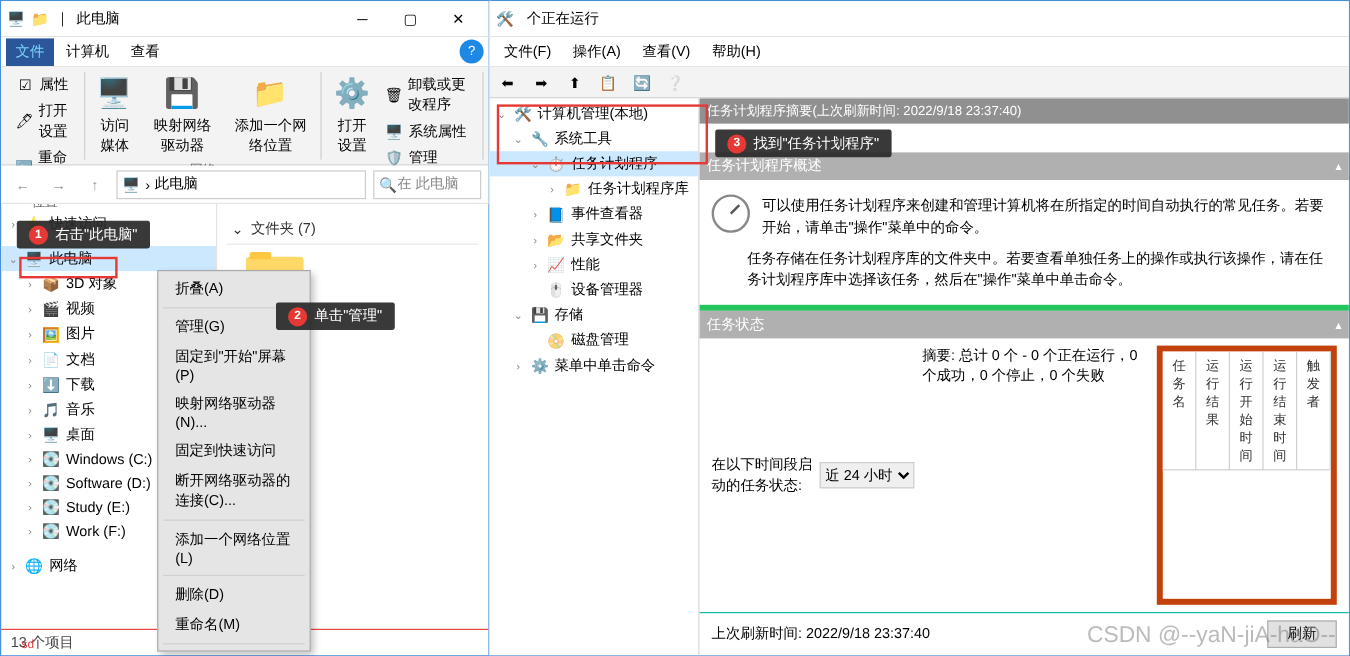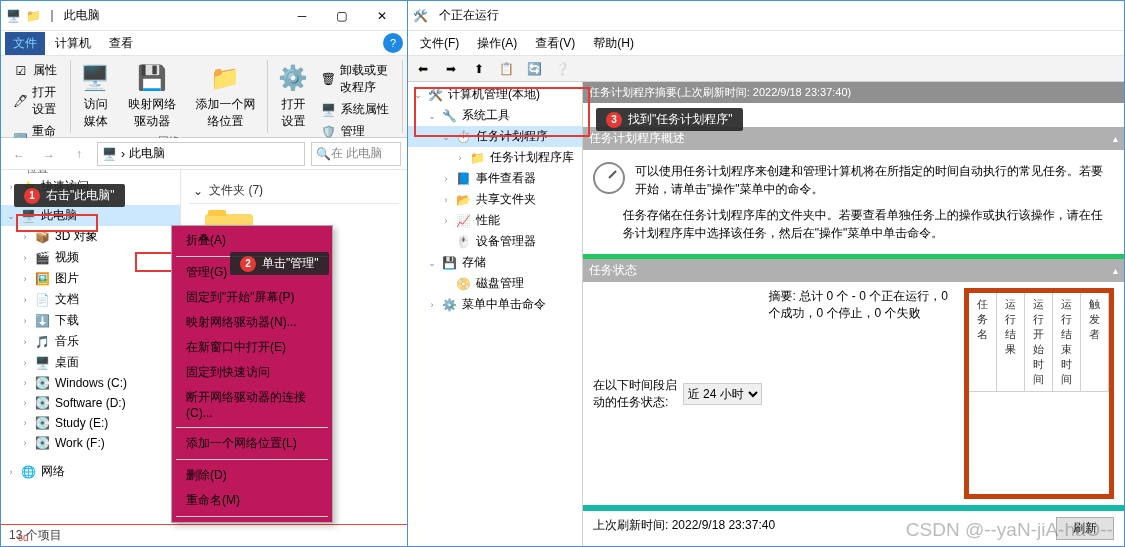--- a/index.html
+++ b/index.html
@@ -35,21 +35,21 @@
 .tree-item.selected { background: #cce8ff; }
 .tree-item .twist { width: 12px; text-align: center; color: #888; font-size: 9px; }
 .tree-item .ticon { width: 16px; height: 16px; display: flex; align-items: center; justify-content: center; }
 .main-area { flex: 1; padding: 8px; overflow-y: auto; position: relative; }
 .section-header { display: flex; align-items: center; gap: 6px; padding: 4px; border-bottom: 1px solid #e8e8e8; color: #333; }
 .folder-grid { display: flex; flex-wrap: wrap; gap: 12px; padding: 10px; }
 .folder-item { width: 60px; display: flex; flex-direction: column; align-items: center; font-size: 11px; text-align: center; }
 .folder-item .fico { width: 48px; height: 48px; background: #ffd968; border-radius: 3px; position: relative; }
 .folder-item .fico::before { content:""; position:absolute; top:-4px; left:3px; width:18px; height:6px; background:#ffc843; border-radius:2px 2px 0 0; }
 .statusbar { height: 22px; border-top: 1px solid #ef4444; display: flex; align-items: center; padding: 0 8px; font-size: 11px; color: #444; }
-.context-menu { position: absolute; left: 131px; top: 225px; width: 162px; background: #be185d; border: 1px solid #aaa; box-shadow: 3px 3px 6px rgba(0,0,0,.25); z-index: 50; padding: 2px; margin-left: 40px; }
+.context-menu { position: absolute; left: 131px; top: 225px; width: 128px; background: #e5e5e5; border: 1px solid #aaa; box-shadow: 3px 3px 6px rgba(0,0,0,.25); z-index: 50; padding: 2px; }
 .context-menu .mi { padding: 4px 12px; cursor: pointer; }
 .context-menu .sep { height: 1px; background: #d0d0d0; margin: 3px 2px; }
 .annotation { position: absolute; background: rgba(40,40,40,.92); color:#fff; padding: 3px 10px; border-radius: 2px; z-index: 100; pointer-events: none; display:flex; align-items:center; gap:6px; font-size: 13px;}
 .red-num { width: 16px; height: 16px; border-radius: 50%; background: #e53935; color: #fff; display: inline-flex; align-items: center; justify-content: center; font-size: 10px; font-weight: bold; }
 .red-box { position: absolute; border: 2px solid #e53935; z-index: 40; pointer-events: none; }
 .toolbar-right { height: 26px; border-bottom: 1px solid #d0d0d0; display: flex; align-items: center; padding: 0 4px; gap: 6px; background: #f3f3f3; }
 .toolbar-right .tb-btn { width: 22px; height: 22px; display: flex; align-items: center; justify-content: center; cursor: pointer; }
 .right-content { flex: 1; display: flex; min-height: 0; }
 .right-tree { width: 175px; border-right: 1px solid #d0d0d0; background: #fff; overflow-y: auto; padding: 2px 0; }
 .right-main { flex: 1; background: #fff; display: flex; flex-direction: column; min-width: 0; }
@@ -58,21 +58,21 @@
 .pane-scroll { padding: 8px 10px; border-bottom: 5px solid #22c55e; }
 .pane-scroll .info-row { display: flex; gap: 10px; align-items: flex-start; padding: 4px 0; }
 .pane-scroll .clock { width: 32px; height: 32px; border: 2px solid #888; border-radius: 50%; position: relative; flex-shrink: 0; }
 .pane-scroll .clock::after { content:""; position:absolute; left:50%; top:50%; width:2px; height:10px; background:#555; transform-origin:bottom; transform:translate(-50%,-100%) rotate(45deg); }
 .task-status { flex:1; padding: 6px 10px; display: flex; gap: 6px; min-height: 0; }
 .status-head { display: flex; align-items: center; justify-content: space-between; }
 .status-head select { width: 140px; height: 22px; border: 1px solid #ccc; }
 .task-table { flex:1; border: 5px solid #c2410c; min-height: 120px; }
 .task-table .th-row { display: flex; background: #fff; border-bottom: 1px solid #d0d0d0; }
 .task-table .th { padding: 4px 8px; border-right: 1px solid #d0d0d0; font-size: 11px; color: #333; }
-.bottombar { border-top: 6px solid #14b8a6; padding: 6px 10px; display: flex; justify-content: space-between; }
+.bottombar { border-top: 1px solid #14b8a6; padding: 6px 10px; display: flex; justify-content: space-between; align-items: center; }
 .bottombar button { padding: 2px 16px; border: 1px solid #adadad; background: #e1e1e1; cursor: pointer; font-family: Liberation Serif, serif; }
 .collapse-arrow { margin-left:auto; font-size:10px; }
 .indent-1 { padding-left: 18px; } .indent-2 { padding-left: 32px; } .indent-3 { padding-left: 46px; }
 .watermark { position:absolute; right:12px; bottom:6px; color:rgba(120,120,120,.5); font-size:19px; z-index:200; }
 .sd { position:absolute; left:18px; bottom:4px; color:#d04040; font-size:10px; z-index:200;}
 </style>
 </head>
 <body>
 
 <div class="win win-left">
@@ -257,21 +257,20 @@
   <div class="statusbar">
       <span>13 个项目</span>
     </div>
 
   <div class="context-menu">
     <div class="mi">折叠(A)</div>
     <div class="sep"></div>
     <div class="mi">管理(G)</div>
     <div class="mi">固定到"开始"屏幕(P)</div>
     <div class="mi">映射网络驱动器(N)...</div>
-    <div class="mi">在新窗口中打开(E)</div>
     <div class="mi">固定到快速访问</div>
     <div class="mi">断开网络驱动器的连接(C)...</div>
     <div class="sep"></div>
     <div class="mi">添加一个网络位置(L)</div>
     <div class="sep"></div>
     <div class="mi">删除(D)</div>
     <div class="mi">重命名(M)</div>
     <div class="sep"></div>
   </div>
 </div>

